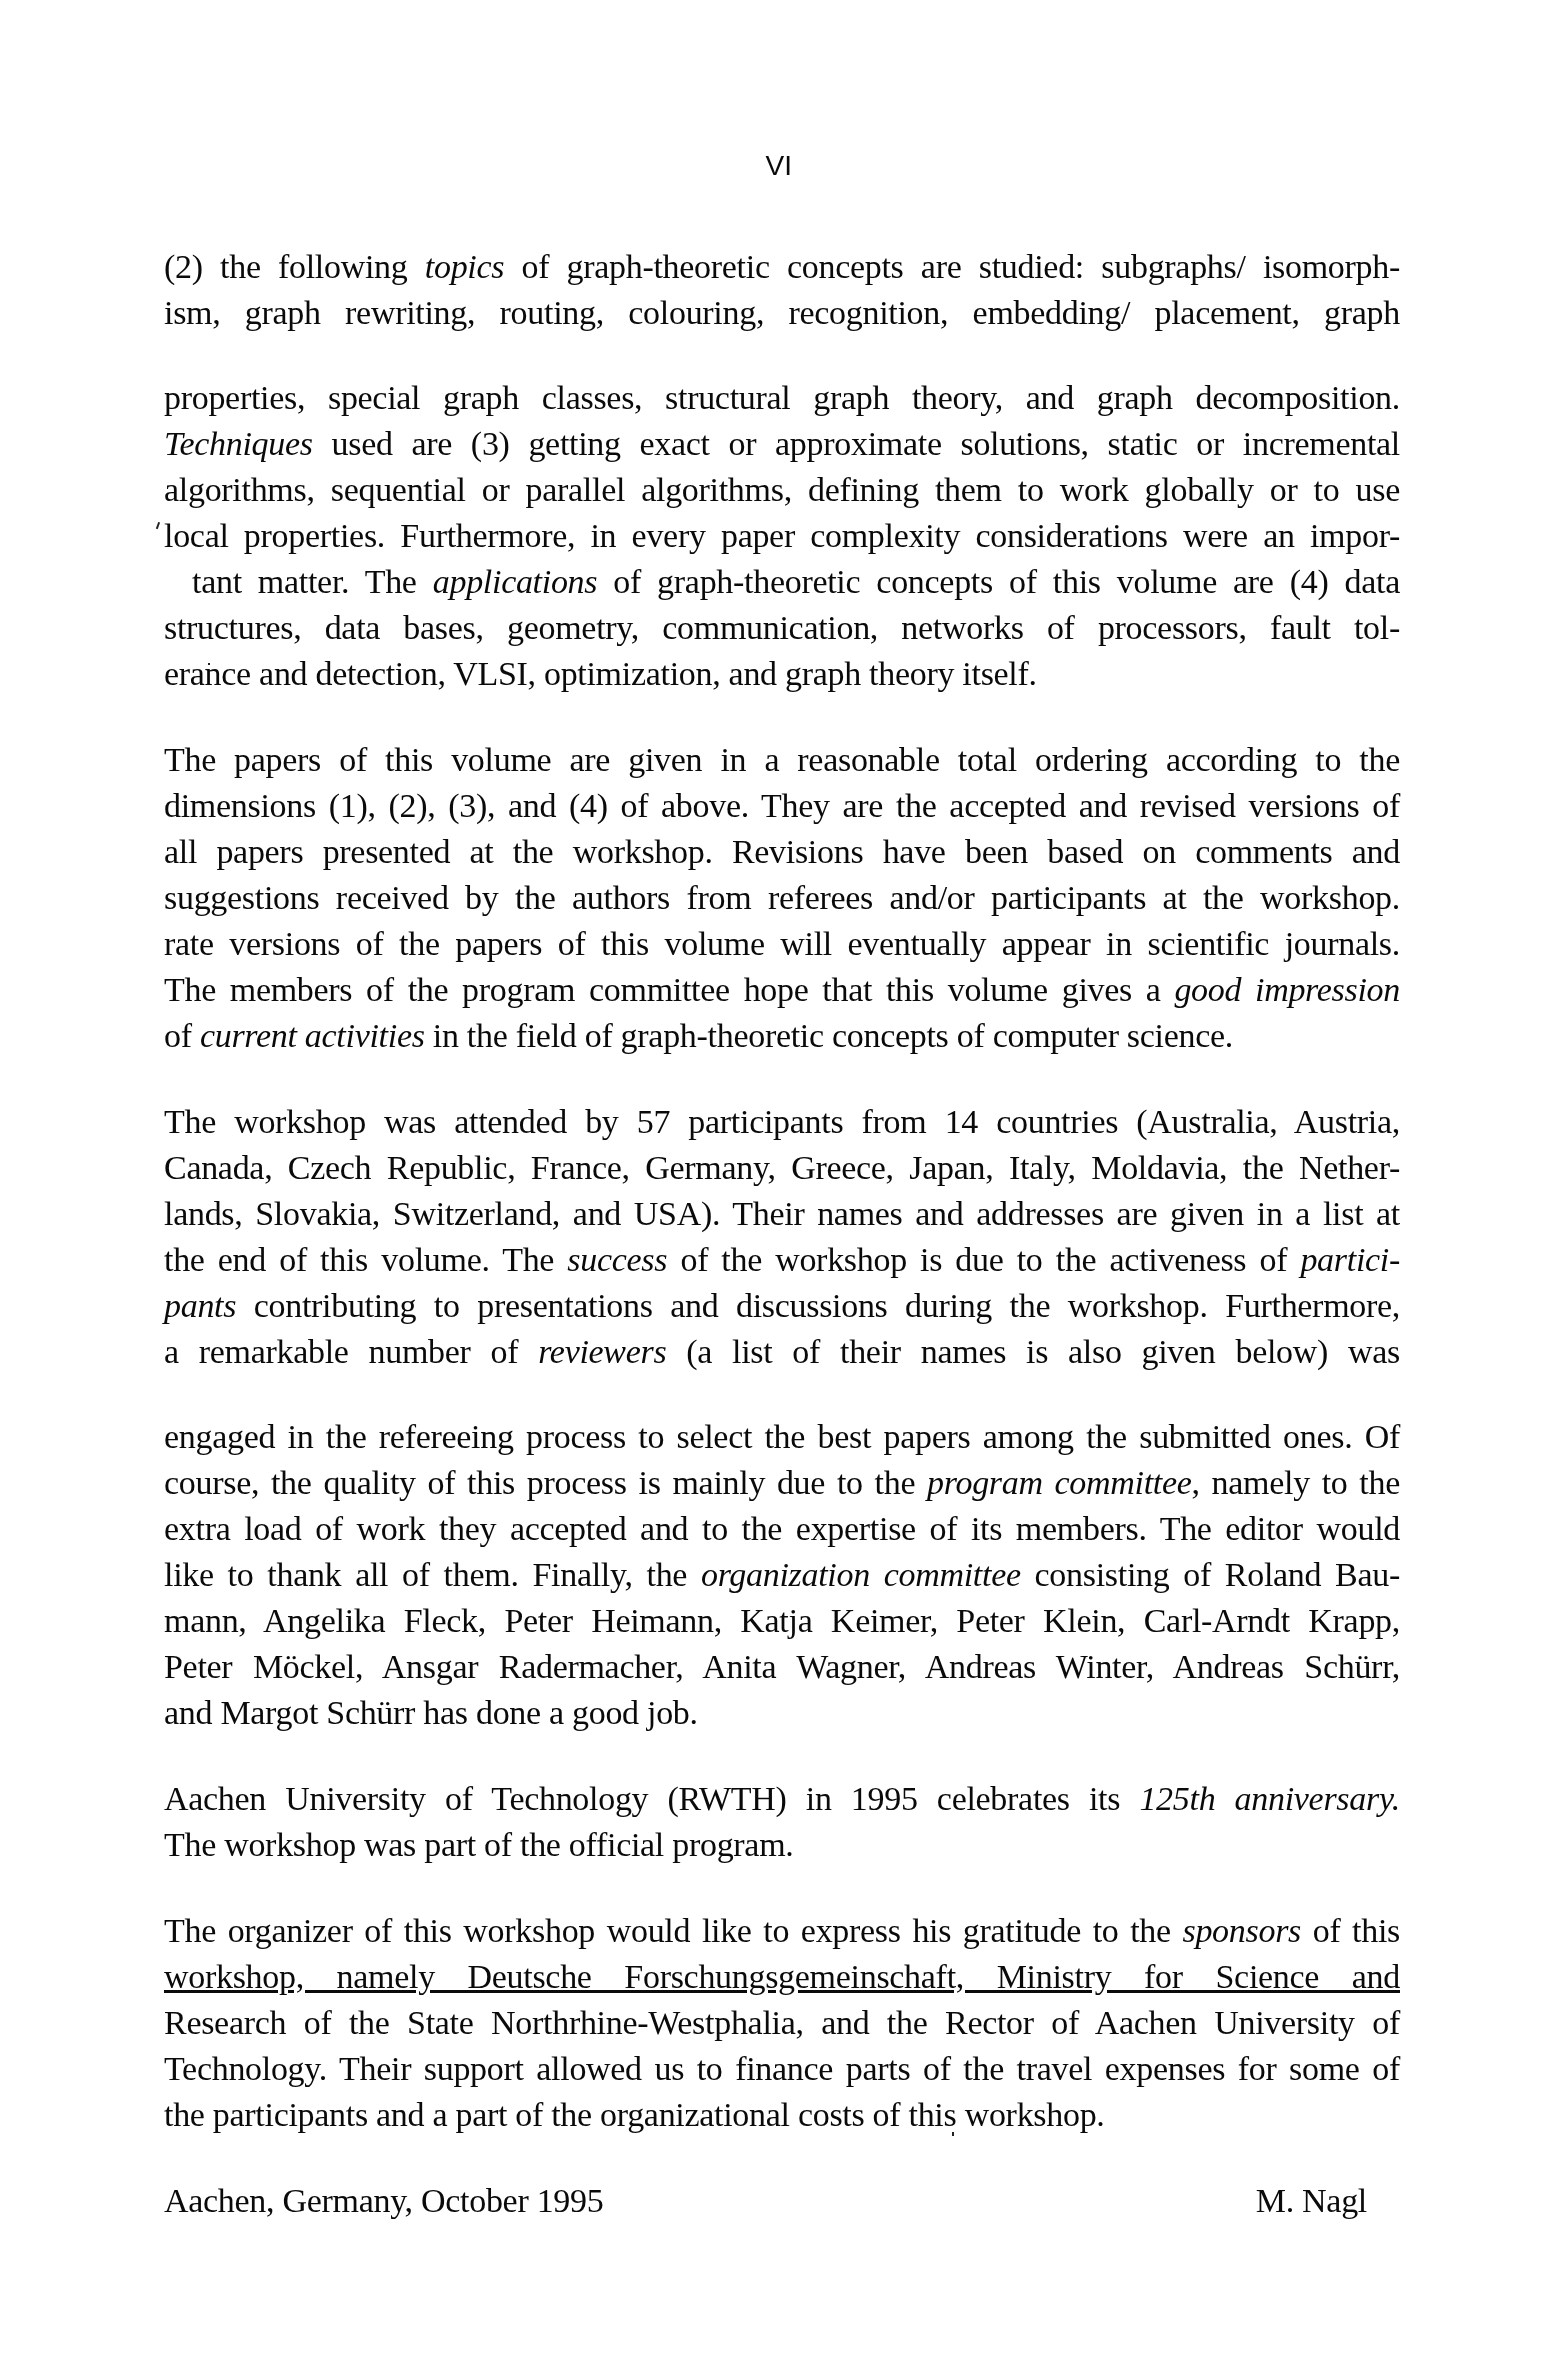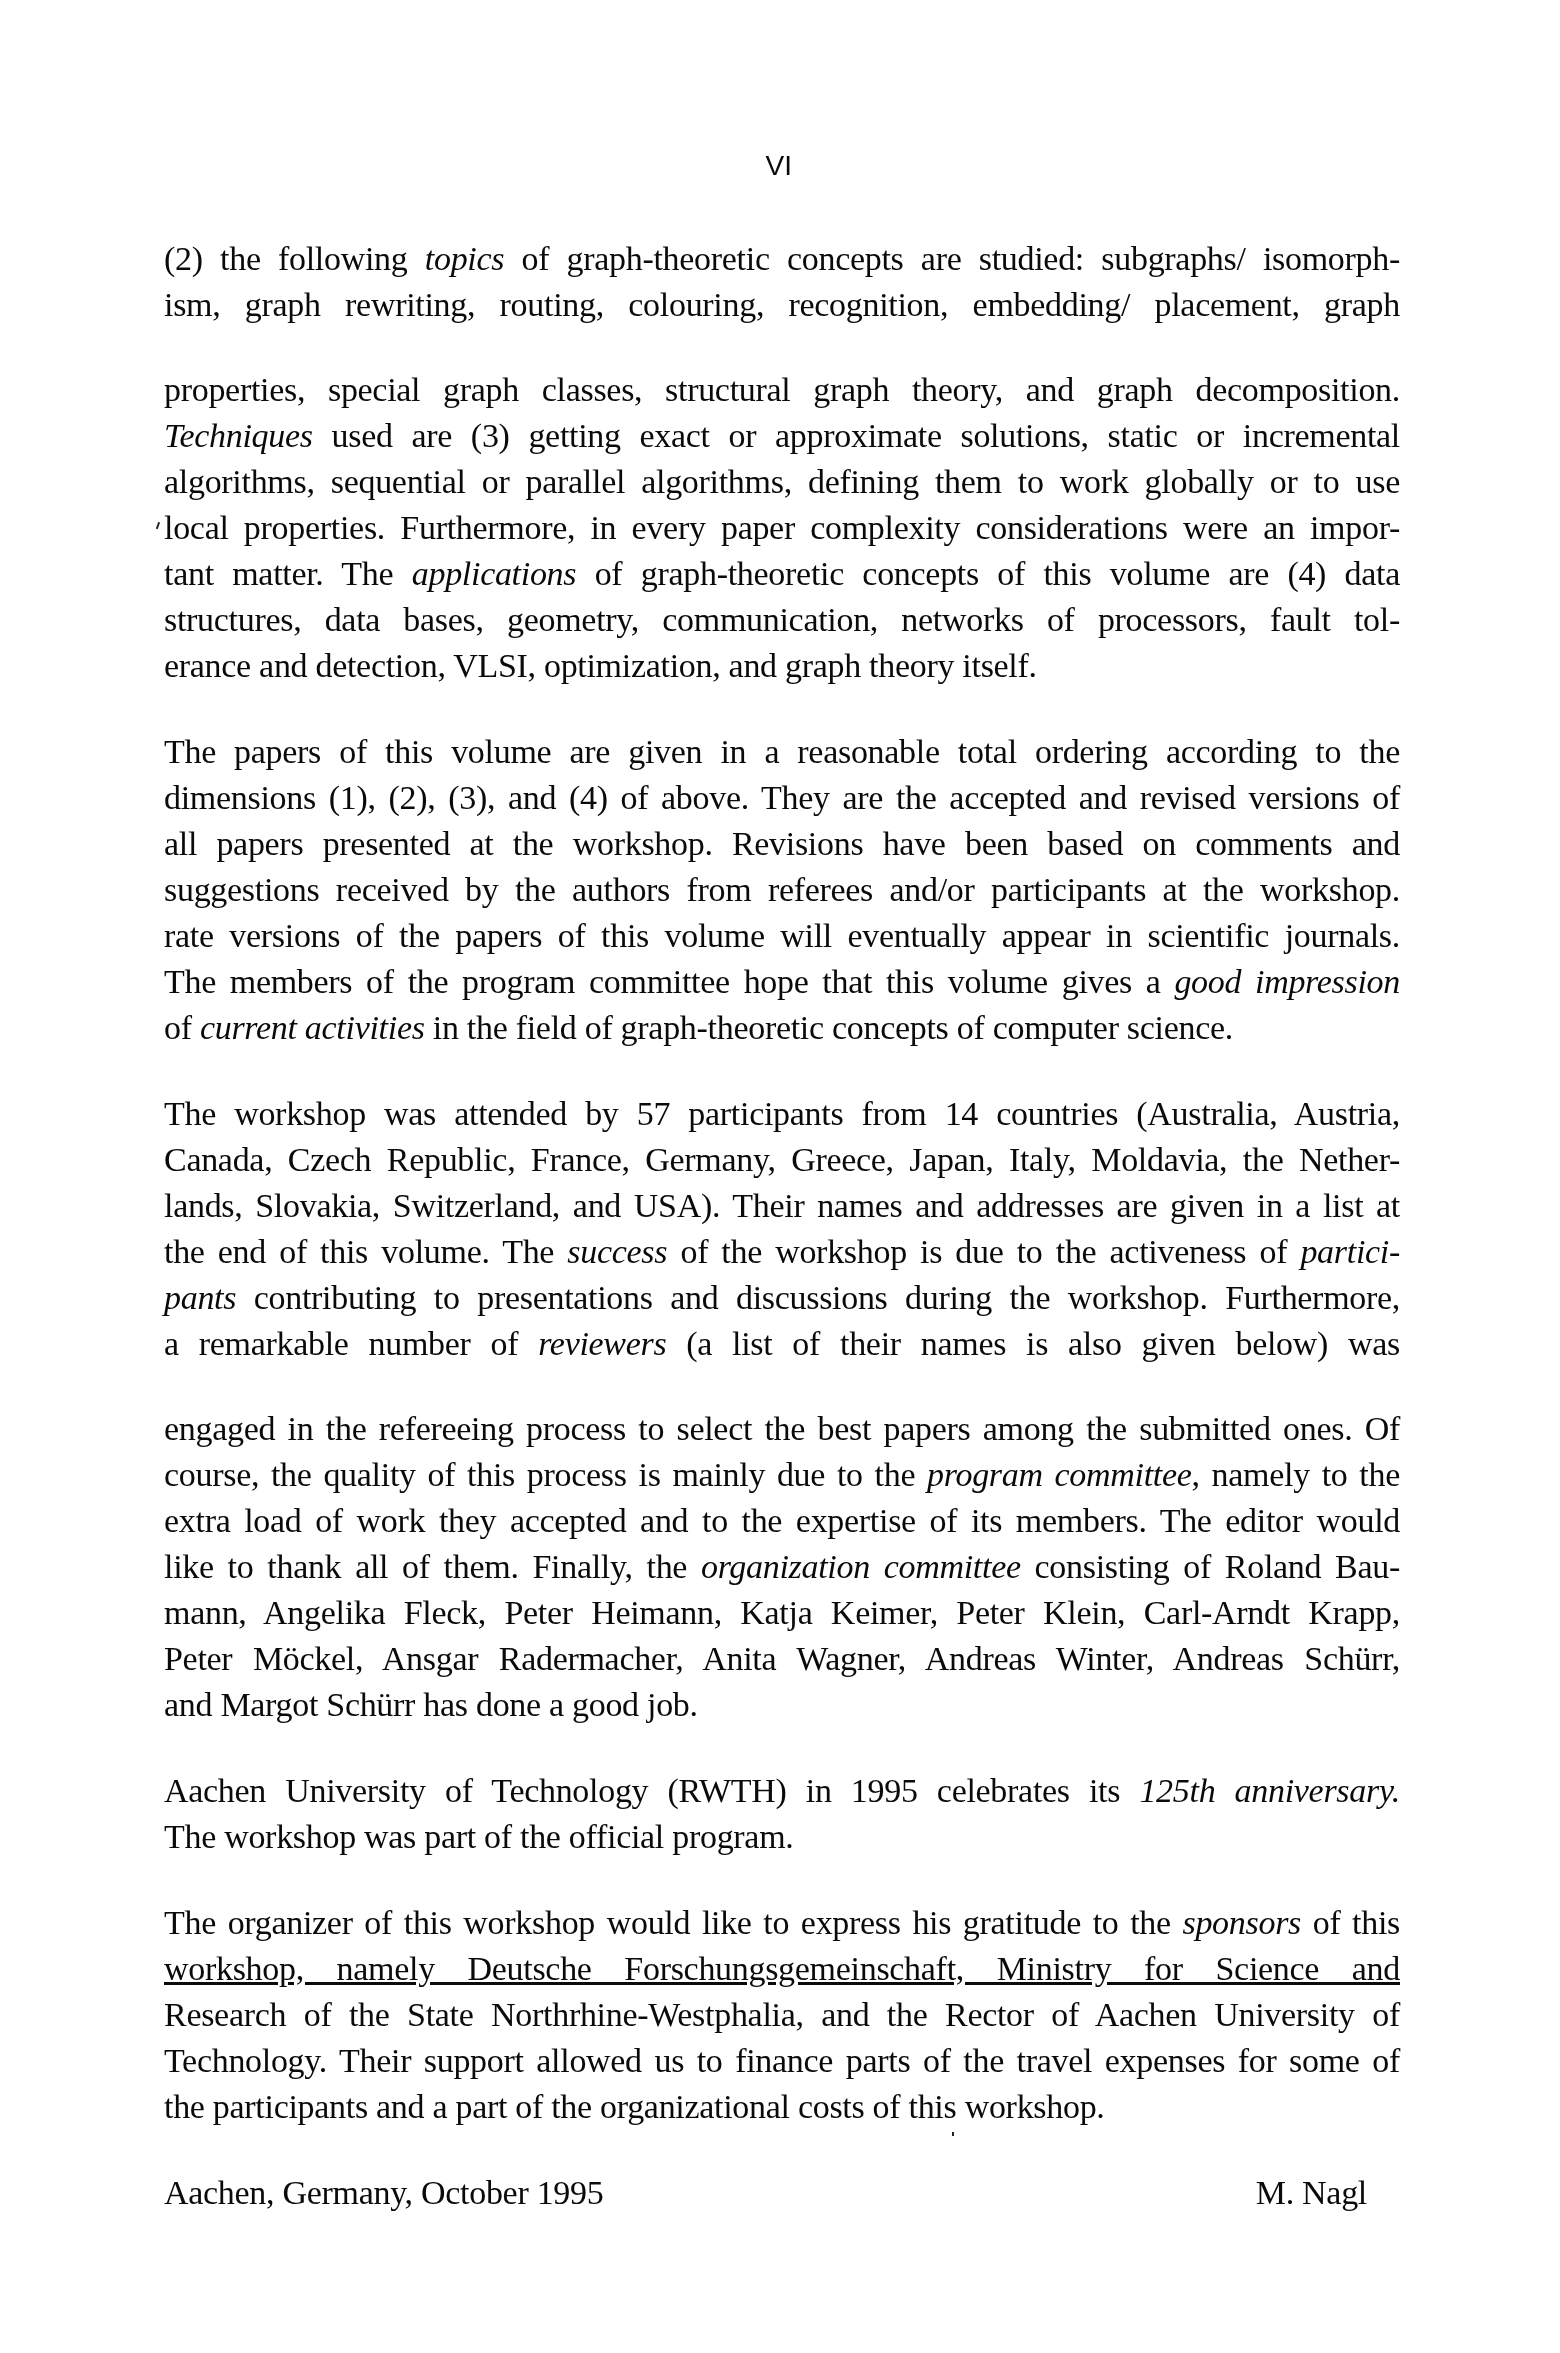--- a/index.html
+++ b/index.html
@@ -9,21 +9,21 @@
   }
   .page-number {
     position: absolute; left: 0; width: 1561px; top: 150px;
     text-align: center;
     font-family: "Liberation Sans", sans-serif;
     font-size: 28px; line-height: 31px;
     padding-left: 0px;
     transform: translateX(-1.7px);
   }
   .text-column {
-    position: absolute; left: 164px; top: 236px; width: 1236px;
+    position: absolute; left: 164px; top: 244px; width: 1236px;
     font-family: "Liberation Serif", serif;
     font-size: 34px; line-height: 46px;
     letter-spacing: -0.3px;
   }
   .para { margin: 0; }
   .para + .para { margin-top: 40px; }
   .line {
     display: block; white-space: nowrap;
     text-align: justify; text-align-last: justify;
   }
@@ -43,21 +43,21 @@
 
 <div class="text-column">
   <div id="paragraphs">
       <p class="para">
         <span class="line" style="display: block; width: auto;"><span>(2) the following </span><em>topics</em><span> of graph-theoretic concepts are studied: subgraphs/ isomorph-</span></span>
         <span class="line" style="display: block; width: auto;"><span>ism, graph rewriting, routing, colouring, recognition, embedding/ placement, graph</span></span>
         <span class="line" style="display: block; width: auto; margin-top: 39px;"><span>properties, special graph classes, structural graph theory, and graph decomposition.</span></span>
         <span class="line" style="display: block; width: auto;"><em>Techniques</em><span> used are (3) getting exact or approximate solutions, static or incremental</span></span>
         <span class="line" style="display: block; width: auto;"><span>algorithms, sequential or parallel algorithms, defining them to work globally or to use</span></span>
         <span class="line" style="display: block; width: auto;"><span>local properties. Furthermore, in every paper complexity considerations were an impor-</span></span>
-        <span class="line" style="display: block; width: auto;"><span>tant matter. The </span><em>applications</em><span> of graph-theoretic concepts of this volume are (4) data</span></span>
+        <span class="line" style="display: block; width: auto; margin-left: 28px;"><span>tant matter. The </span><em>applications</em><span> of graph-theoretic concepts of this volume are (4) data</span></span>
         <span class="line" style="display: block; width: auto;"><span>structures, data bases, geometry, communication, networks of processors, fault tol-</span></span>
         <span class="line last" style="display: block; width: auto;"><span>erance and detection, VLSI, optimization, and graph theory itself.</span></span>
       </p>
       <p class="para">
         <span class="line" style="display: block; width: auto;"><span>The papers of this volume are given in a reasonable total ordering according to the</span></span>
         <span class="line" style="display: block; width: auto;"><span>dimensions (1), (2), (3), and (4) of above. They are the accepted and revised versions of</span></span>
         <span class="line" style="display: block; width: auto;"><span>all papers presented at the workshop. Revisions have been based on comments and</span></span>
         <span class="line" style="display: block; width: auto;"><span>suggestions received by the authors from referees and/or participants at the workshop.</span></span>
         <span class="line" style="display: block; width: auto;"><span>rate versions of the papers of this volume will eventually appear in scientific journals.</span></span>
         <span class="line" style="display: block; width: auto;"><span>The members of the program committee hope that this volume gives a </span><em>good impression</em></span>

